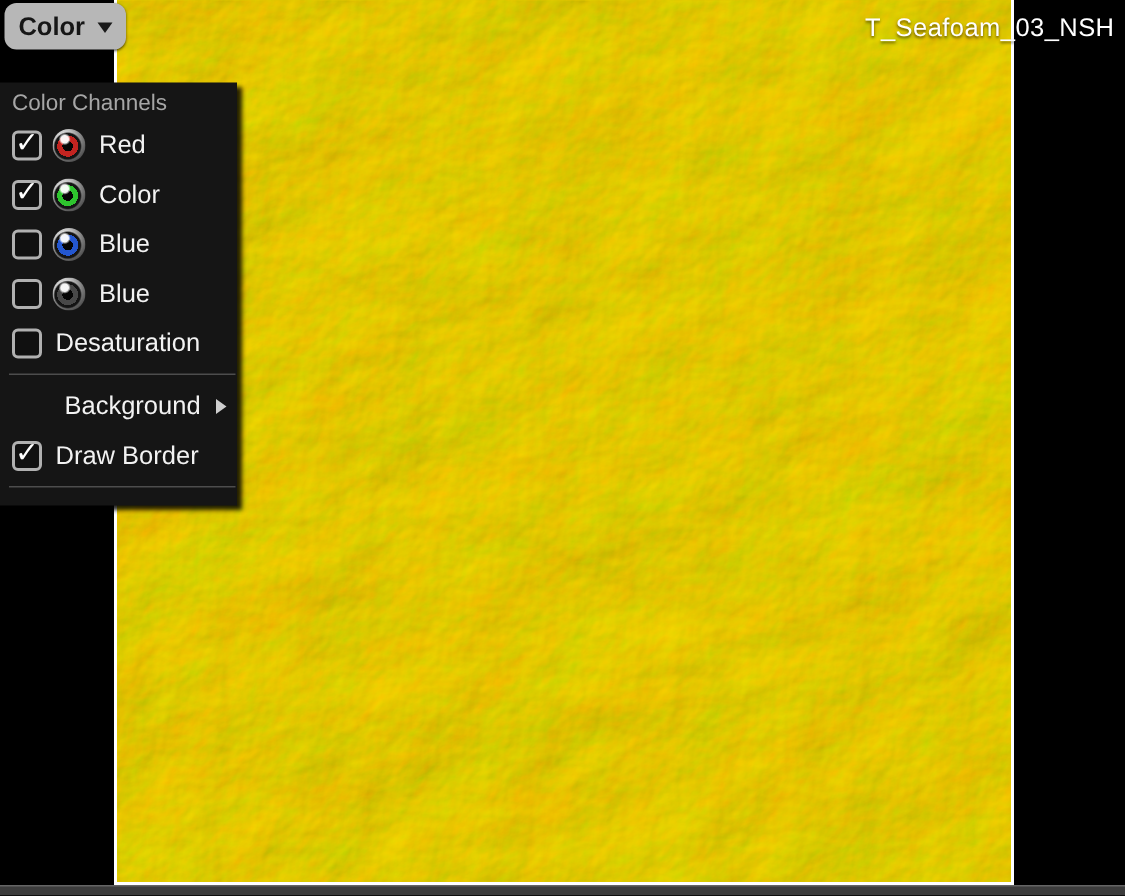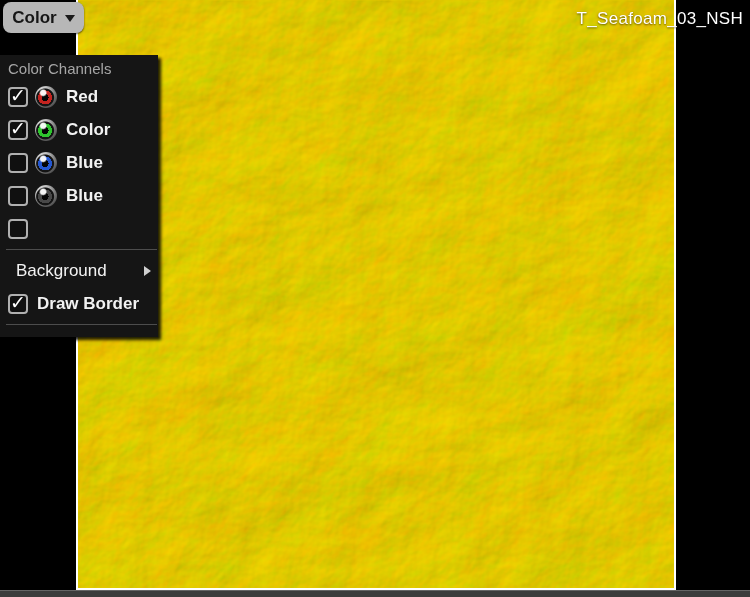--- a/index.html
+++ b/index.html
@@ -51,21 +51,21 @@
     margin-top:20px;
   }
   .menu-header{
     height:23px;line-height:23px;padding-left:8px;
     color:#a6a6a6;font-size:15px;white-space:nowrap;
   }
   .menu-item{
     height:33px;display:flex;align-items:center;
     padding-left:8px;color:#f2f2f2;font-size:17px;white-space:nowrap;
   }
-  .menu-item.indented{padding-left:16px;}
+  .menu-item.indented{padding-left:43px;}
   .menu-separator{height:1px;background:#4d4d4d;margin:4px 1px 4px 6px;}
 
   .checkbox{
     width:16px;height:16px;flex:0 0 auto;position:relative;
     border:2px solid #b0b0b0;border-radius:4px;background:#101010;
   }
   .check-glyph{
     position:absolute;left:0;top:-5px;color:#ffffff;
     font-size:19px;font-weight:bold;font-family:"DejaVu Sans",sans-serif;
   }
@@ -75,21 +75,21 @@
     background:
       radial-gradient(circle at 37% 31%, rgba(255,255,255,.95) 0 2.5px, rgba(255,255,255,0) 4px),
       radial-gradient(circle at 46% 52%, #050505 0 3.5px, var(--iris) 3.5px 7px, #141414 7px 8.5px, rgba(0,0,0,0) 9.5px),
       radial-gradient(circle at 34% 28%, #f2f2f2 0%, #c3c3c3 28%, #7a7a7a 58%, #333333 92%);
   }
   .orb-red{--iris:#c32420;}
   .orb-green{--iris:#2ec52e;}
   .orb-blue{--iris:#2457d0;}
   .orb-alpha{--iris:#484848;}
 
-  .item-label{margin-left:9px;font-weight:bold;}
+  .item-label{margin-left:9px;}
   .submenu-arrow{
     margin-left:auto;margin-right:7px;width:0;height:0;
     border-top:5px solid transparent;border-bottom:5px solid transparent;
     border-left:7px solid #cfcfcf;
   }
 </style>
 </head>
 <body>
 
 <div class="texture-viewport">
@@ -151,20 +151,21 @@
       <span class="check-glyph"></span>
     </span>
     <span class="orb orb-alpha"></span>
     <span class="item-label">Blue</span>
   </div>
 
   <div class="menu-item">
     <span class="checkbox">
       <span class="check-glyph"></span>
     </span>
+    <span class="item-label">Desaturation</span>
   </div>
 
   <div class="menu-separator"></div>
 
 
   <div class="menu-item indented">
     <span>Background</span>
     <span class="submenu-arrow"></span>
   </div>
 

